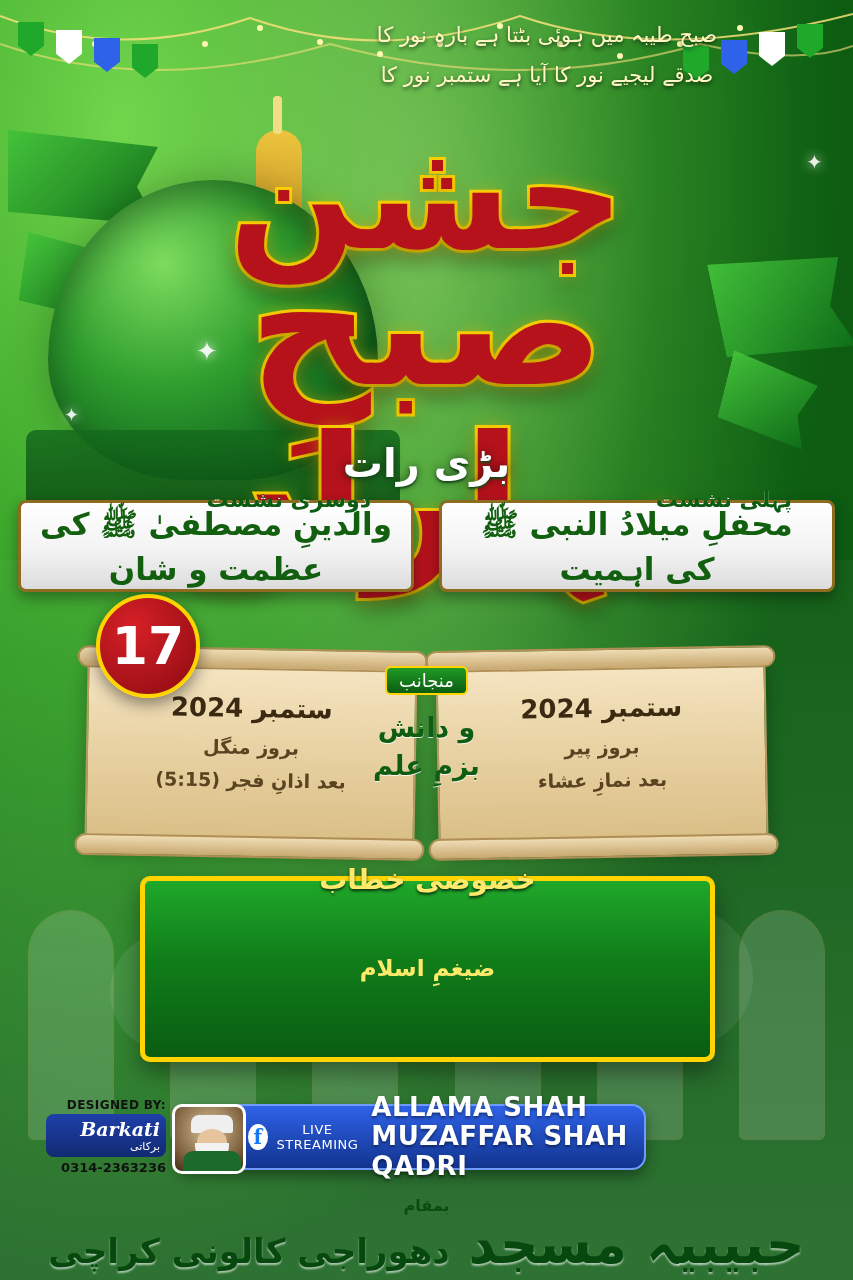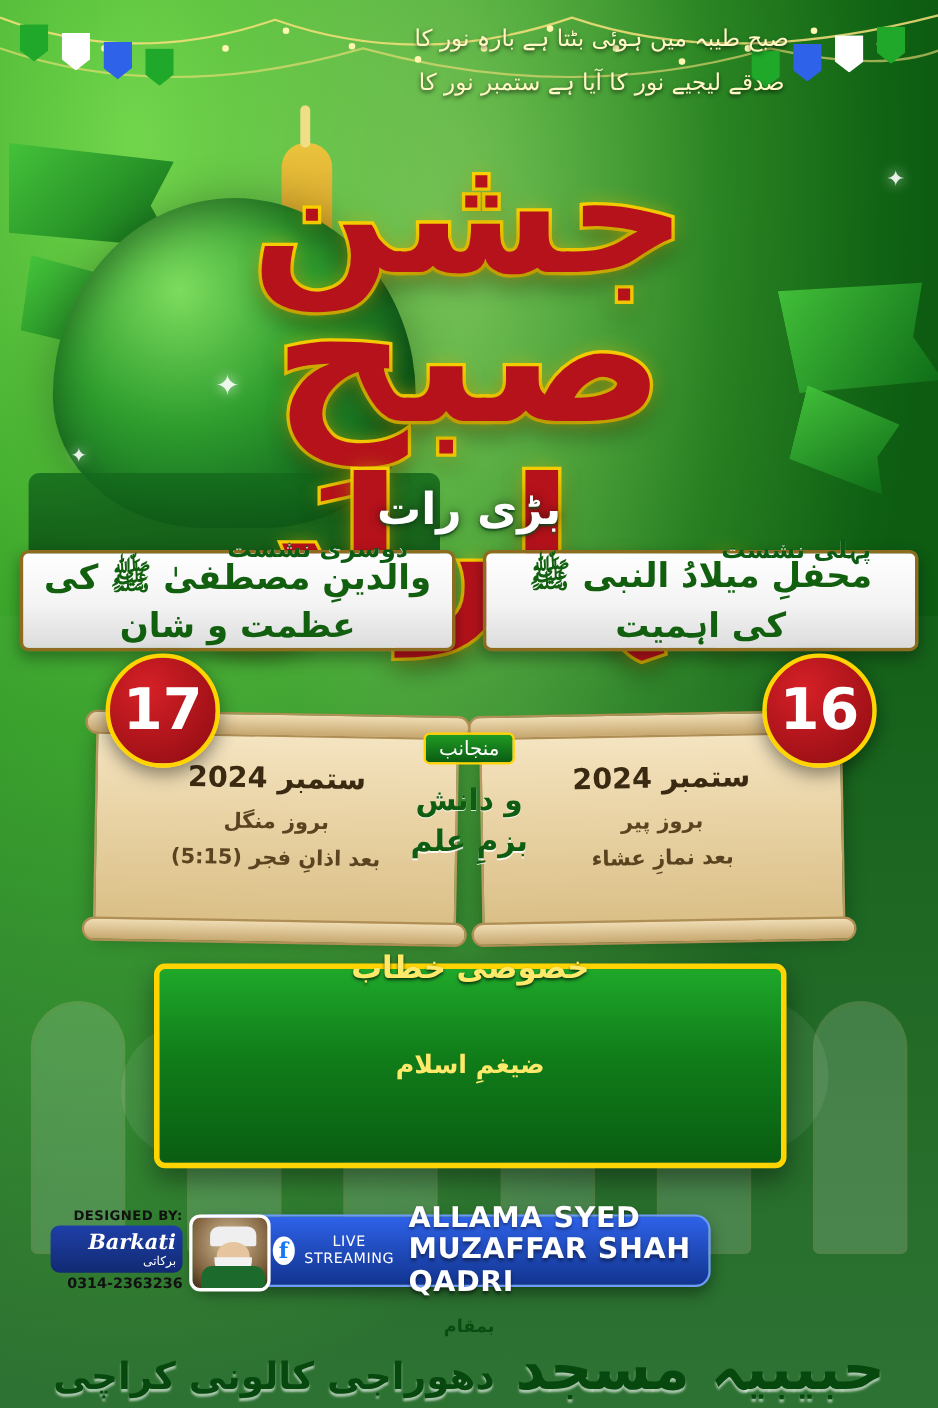--- a/index.html
+++ b/index.html
@@ -311,21 +311,20 @@
     <div class="scroll right">
       <div class="roll t"></div>
         <div class="roll b"></div>
       <div class="stext">
         <span>ستمبر</span>
         <span>2024</span>
         <div class="ssub">بروز پیر</div>
         <div class="ssub">بعد نمازِ عشاء</div>
       </div>
     </div>
-    <div class="badge right">16</div>
 
     <div class="scroll left">
       <div class="roll t"></div>
         <div class="roll b"></div>
       <div class="stext">
         <span>ستمبر</span>
         <span>2024</span>
         <div class="ssub">بروز منگل</div>
         <div class="ssub">بعد اذانِ فجر (5:15)</div>
       </div>
@@ -358,21 +357,21 @@
   <div class="livebar">
     <div class="avatar">
       <div class="cap"></div>
         <div class="face"></div>
         <div class="beard"></div>
         <div class="body"></div>
     </div>
     <div class="fb">f</div>
     <div class="livetxt">LIVE STREAMING</div>
     <div class="person">
-      <div>ALLAMA SYED</div>
+      <div>ALLAMA SHAH</div>
       <div>MUZAFFAR SHAH QADRI</div>
     </div>
   </div>
 
   <div class="footer">
     <div class="fbadge">بمقام</div>
     <div class="fname">
       <span>حبیبیہ مسجد</span>
       <span class="fsub">دھوراجی کالونی کراچی</span>
     </div>

